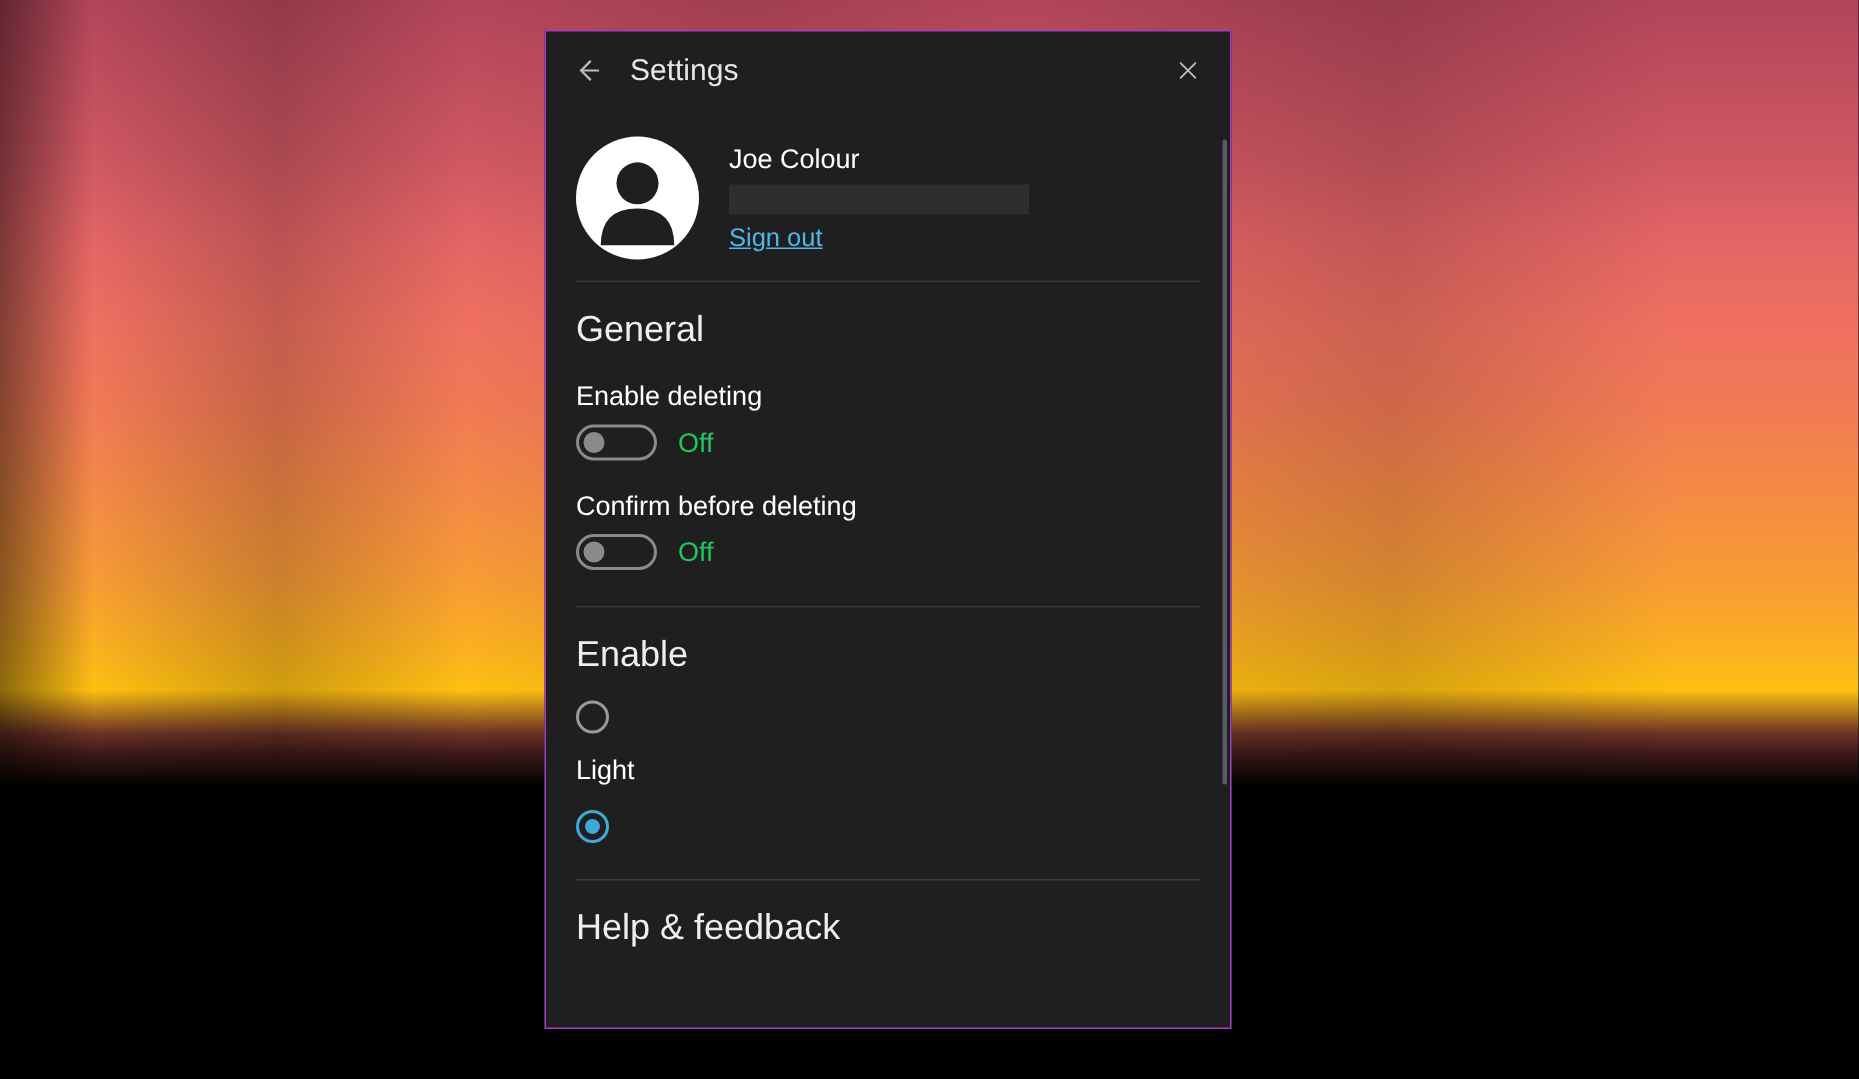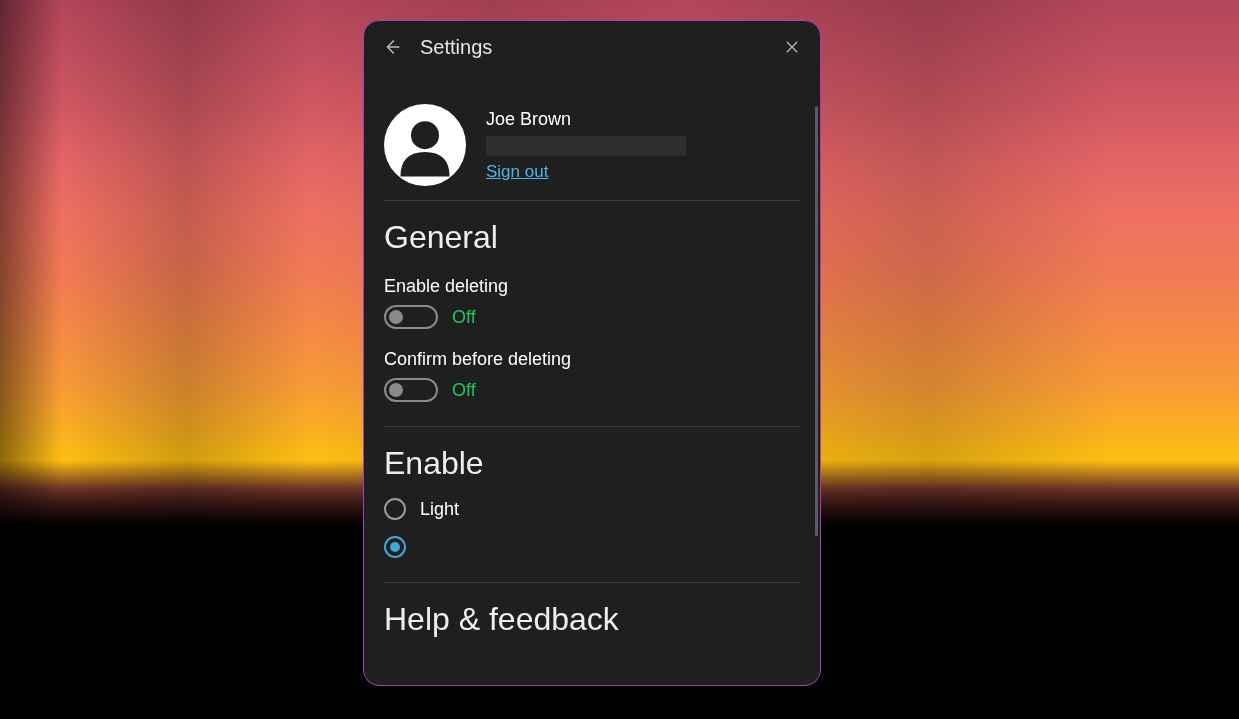--- a/index.html
+++ b/index.html
@@ -41,26 +41,25 @@
       pointer-events:none;
     }
     .settings-window {
       position: absolute;
       left: 363px;
       top: 20px;
       width: 458px;
       height: 666px;
       background: #1f1f1f;
       border: 1px solid #a040c0;
-      border-radius: 16px;
+      border-radius: 0;
       color: #ffffff;
       display: flex;
       flex-direction: column;
       overflow: hidden;
-      gap: 13px;
     }
     .titlebar {
       display: flex;
       align-items: center;
       padding: 12px 14px;
       gap: 14px;
     }
     .back-btn {
       width: 28px; height: 28px;
       display: flex; align-items: center; justify-content: center;
@@ -113,21 +112,21 @@
     .avatar svg { width: 70px; height: 70px; }
     .account-info { display: flex; flex-direction: column; gap: 2px; }
     .account-name { font-size: 18px; color: #ffffff; }
     .redacted {
       width: 200px; height: 20px;
       background: #2e2e2e;
       margin: 4px 0;
     }
     .signout { color: #4fb6e8; font-size: 17px; cursor: pointer; text-decoration: underline; }
     .section-header {
-      font-size: 32px;
+      font-size: 24px;
       font-weight: 400;
       color: #eeeeee;
       padding-top: 18px;
       padding-bottom: 8px;
     }
     .section-divider { height:1px; background:#3a3a3a; margin-top: 16px; }
     .setting-label { font-size: 18px; color: #ffffff; padding-top: 12px; padding-bottom: 8px; }
     .toggle-row { display: flex; align-items: center; gap: 14px; padding-bottom: 8px;}
     .toggle {
       width: 54px; height: 24px;
@@ -141,23 +140,24 @@
     .toggle-knob {
       position: absolute;
       left: 3px; top: 50%;
       transform: translateY(-50%);
       width: 14px; height: 14px;
       border-radius: 50%;
       background: #8a8a8a;
     }
     .toggle-state { font-size: 18px; color: #22c55e; }
     .radio-row {
-      display: flex; align-items: center; gap: 14px;
+      display: flex; align-items: flex-start; gap: 14px;
       padding: 8px 0;
       cursor: pointer;
+      flex-direction: column;
     }
     .radio {
       width: 22px; height: 22px;
       border: 2px solid #9a9a9a;
       border-radius: 50%;
       display: flex; align-items: center; justify-content: center;
       flex-shrink:0;
     }
     .radio.selected { border-color: #3fa9d6; }
     .radio-dot {
@@ -193,21 +193,21 @@
     <div class="scrollbar-track"></div>
 
     <div class="account-row">
       <div class="avatar">
         <svg viewBox="0 0 100 100">
           <circle cx="50" cy="36" r="20" fill="#1f1f1f"></circle>
           <path d="M15 95 Q15 60 50 60 Q85 60 85 95 Z" fill="#1f1f1f"></path>
         </svg>
       </div>
       <div class="account-info">
-        <div class="account-name">Joe Brown</div>
+        <div class="account-name">Joe Colour</div>
         <div class="redacted"></div>
         <div class="signout">Sign out</div>
       </div>
     </div>
 
     <div class="section-header">General</div>
 
     <div class="setting-label">Enable deleting</div>
     <div class="toggle-row">
       <div class="toggle">

